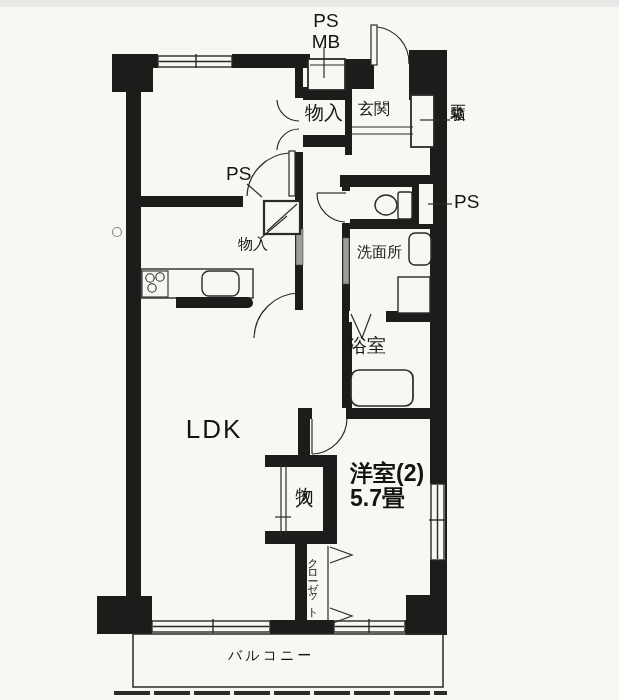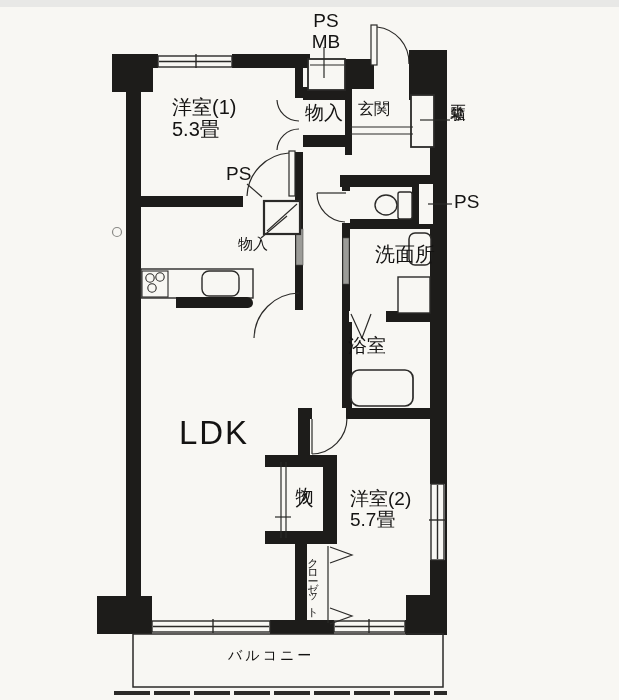--- a/index.html
+++ b/index.html
@@ -188,48 +188,44 @@
     <rect x="133" y="627" width="310" height="53" stroke-width="1.5"></rect>
     <line x1="114" y1="686" x2="447" y2="686" stroke-width="4" stroke-dasharray="36 4"></line>
   </g>
 </svg>
 
 <div class="lbl ctr" style="left:303px;top:4px;width:46px;font-size:19px;">
   <div>PS</div>
   <div>MB</div>
 </div>
 
-<div class="lbl" style="left:172px;top:90px;font-size:20px;">
-  <div>洋室(1)</div>
-  <div>5.3畳</div>
-</div>
 
 <div class="lbl" style="left:305px;top:96px;font-size:19px;">物入</div>
 
 <div class="lbl" style="left:358px;top:93px;font-size:16px;">玄関</div>
 
 <div class="lbl vtext" style="left:450px;top:86px;font-size:15px;height:66px;">下駄箱</div>
 
 <div class="lbl" style="left:226px;top:157px;font-size:19px;">PS</div>
 
 <div class="lbl" style="left:454px;top:185px;font-size:19px;">PS</div>
 
 <div class="lbl" style="left:238px;top:229px;font-size:15px;">物入</div>
 
-<div class="lbl" style="left:375px;top:237px;font-size:20px;">洗面所</div>
+<div class="lbl" style="left:357px;top:237px;font-size:15px;">洗面所</div>
 
 <div class="lbl" style="left:348px;top:329px;font-size:19px;">浴室</div>
 
 <div class="lbl ctr" style="left:168px;top:408px;width:92px;">
-  <div style="font-size:33px;letter-spacing:2px;">LDK</div>
+  <div style="font-size:26px;letter-spacing:2px;">LDK</div>
 </div>
 
 <div class="lbl vtext" style="left:294px;top:466px;font-size:18px;height:60px;">物入</div>
 
-<div class="lbl" style="left:350px;top:482px;font-size:19px;">
+<div class="lbl" style="left:350px;top:454px;font-size:23px;font-weight:bold;">
   <div>洋室(2)</div>
   <div>5.7畳</div>
 </div>
 
 <div class="lbl vtext" style="left:306px;top:543px;font-size:11px;height:72px;letter-spacing:0;">クローゼット</div>
 
 <div class="lbl" style="left:228px;top:641px;font-size:14px;letter-spacing:3px;">バルコニー</div>
 
 </div>
 

